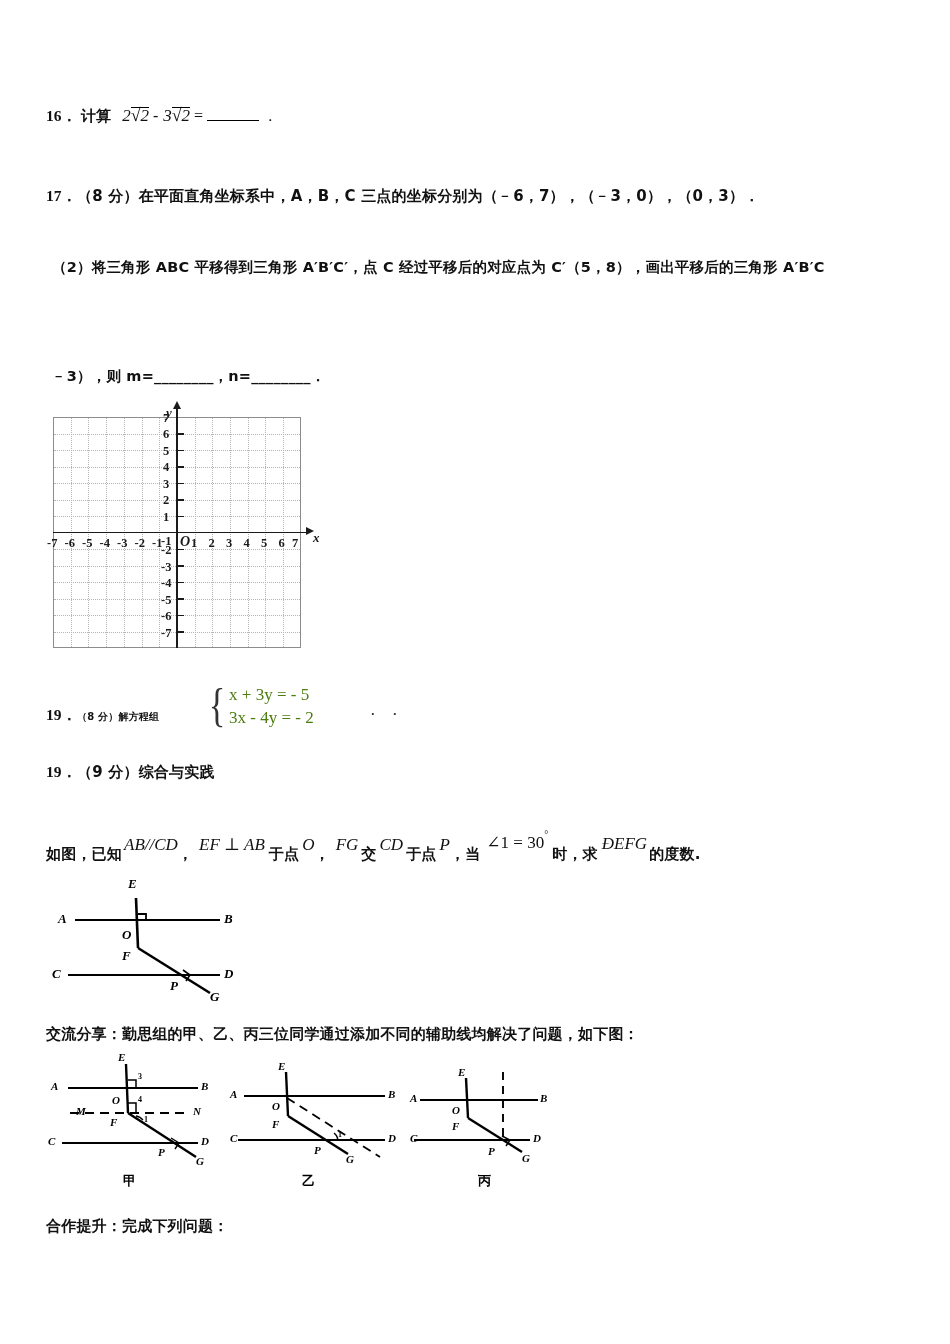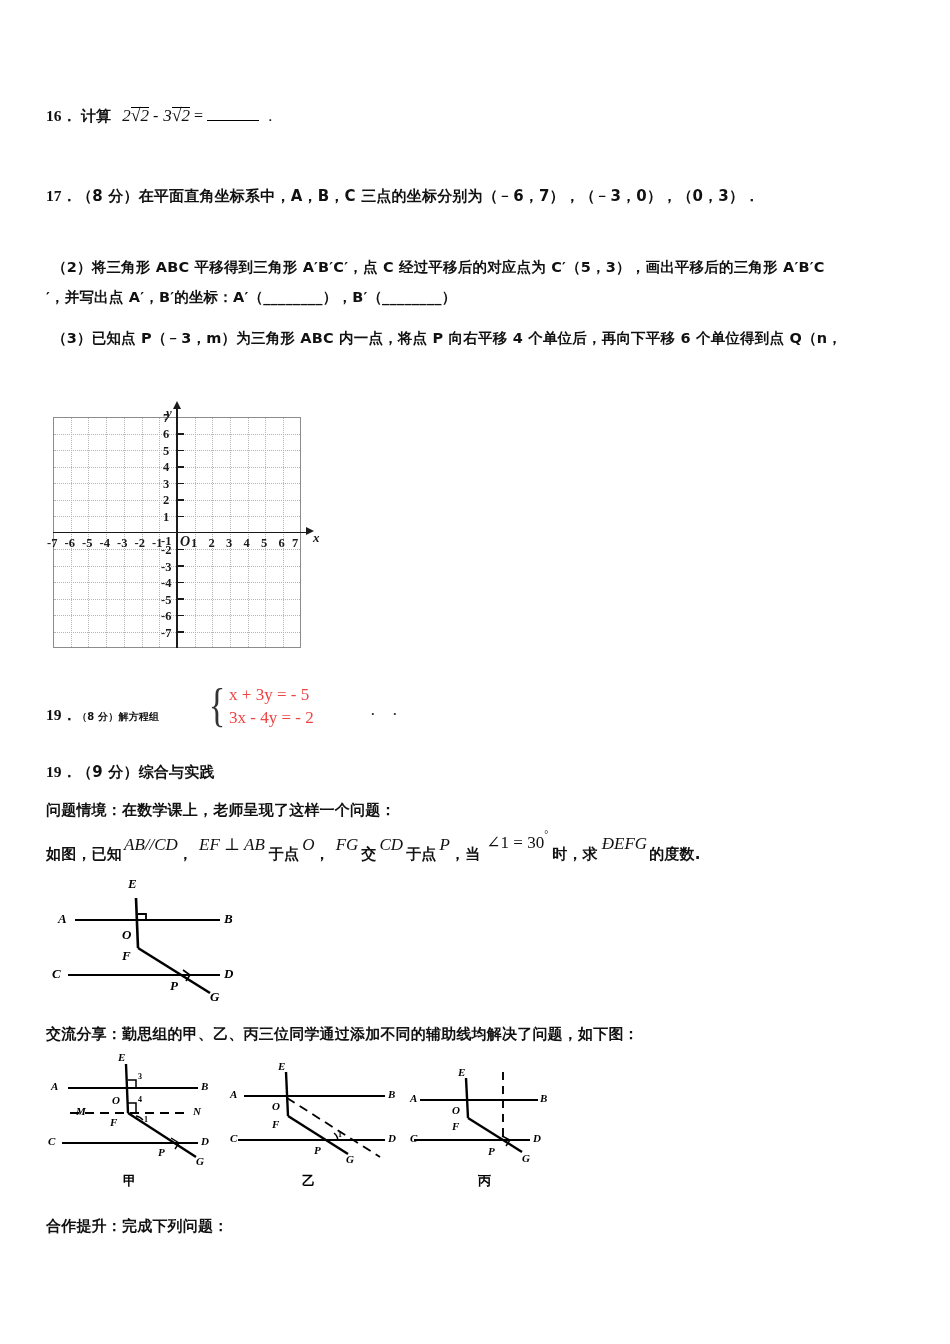--- a/index.html
+++ b/index.html
@@ -138,21 +138,21 @@
     color: #333;
     transform: scaleX(0.75);
     margin-right: 1px;
   }
   .eqs {
     display: flex;
     flex-direction: column;
     justify-content: center;
     font-family: "Liberation Serif", "DejaVu Serif", serif;
     font-size: 17px;
-    color: #ef4444;
+    color: #4d7c0f;
   }
   .eqs div { line-height: 23px; white-space: nowrap; }
   .dots {
     position: absolute;
     font-size: 17px;
     letter-spacing: 6px;
     color: #222;
   }
 </style>
 </head>
@@ -174,24 +174,23 @@
     <span class="blank" style="width:52px;height:12px;"></span>
     <span style="font-size:15px;">．</span>
   </div>
 
 
   <div class="txt" style="left:46px; top:186px;">
     <span class="num-lead">17．</span><span class="cjk" style="font-size:15px;">（8 分）在平面直角坐标系中，A，B，C 三点的坐标分别为（﹣6，7），（﹣3，0），（0，3）．</span>
   </div>
 
 
-  <div class="txt cjk" style="left:52px; top:257px; font-size:14.5px;">（2）将三角形 ABC 平移得到三角形 A′B′C′，点 C 经过平移后的对应点为 C′（5，3），画出平移后的三角形 A′B′C</div>
-  <div class="txt cjk" style="left:46px; top:287px; font-size:14.5px;">′，并写出点 A′，B′的坐标：A′（________），B′（________）</div>
-
-  <div class="txt cjk" style="left:52px; top:328px; font-size:14.5px;">（3）已知点 P（﹣3，m）为三角形 ABC 内一点，将点 P 向右平移 4 个单位后，再向下平移 6 个单位得到点 Q（n，</div>
+  <div class="txt cjk" style="left:52px; top:257px; font-size:14.5px;">（2）将三角形 ABC 平移得到三角形 A′B′C′，点 C 经过平移后的对应点为 C′（5，8），画出平移后的三角形 A′B′C</div>
+
+  <div class="txt cjk" style="left:52px; top:366px; font-size:14.5px;">﹣3），则 m=________，n=________．</div>
 
   <div class="gridwrap" style="left:0px; top:0px; width:950px; height:0px;">
 
     <div class="gridbox" id="gbox" style="left:53px; top:417px; width:248px; height:231px;"></div>
 
     <div class="gl v" style="left:70.7px;  top:418px; height:229px;"></div>
     <div class="gl v" style="left:88.4px;  top:418px; height:229px;"></div>
     <div class="gl v" style="left:106.1px; top:418px; height:229px;"></div>
     <div class="gl v" style="left:123.8px; top:418px; height:229px;"></div>
     <div class="gl v" style="left:141.5px; top:418px; height:229px;"></div>
@@ -287,21 +286,20 @@
       <div>x + 3y = - 5</div>
       <div>3x - 4y = - 2</div>
     </span>
   </div>
   <div class="dots" style="left:370px; top:705px;">· ·</div>
 
   <div class="txt" style="left:46px; top:762px;">
     <span class="num-lead">19．</span><span class="cjk" style="font-size:15px;">（9 分）综合与实践</span>
   </div>
 
-  <div class="txt cjk" style="left:46px; top:800px; font-size:15px;">问题情境：在数学课上，老师呈现了这样一个问题：</div>
 
   <div class="txt" style="left:46px; top:840px;">
     <span class="cjk" style="font-size:15px;">如图，已知</span><span class="mathi" style="position:relative; top:-9px; margin-left:2px;">AB//CD</span><span class="cjk" style="font-size:15px;">，</span><span class="mathi" style="position:relative; top:-9px; margin-left:6px;">EF ⊥ AB</span><span class="cjk" style="font-size:15px; margin-left:4px;">于点</span><span class="mathi" style="position:relative; top:-9px; margin-left:3px;">O</span><span class="cjk" style="font-size:15px;">，</span><span class="mathi" style="position:relative; top:-9px; margin-left:6px;">FG</span><span class="cjk" style="font-size:15px; margin-left:3px;">交</span><span class="mathi" style="position:relative; top:-9px; margin-left:3px;">CD</span><span class="cjk" style="font-size:15px; margin-left:3px;">于点</span><span class="mathi" style="position:relative; top:-9px; margin-left:3px;">P</span><span class="cjk" style="font-size:15px;">，当</span><span class="mathi" style="position:relative; top:-11px; margin-left:6px; font-style:normal;">∠1 = 30</span><span class="sup" style="position:relative; top:-15px;">°</span><span class="cjk" style="font-size:15px; margin-left:4px;">时，求</span><span class="mathi" style="position:relative; top:-10px; margin-left:4px;">ÐEFG</span><span class="cjk" style="font-size:15px; margin-left:2px;">的度数.</span>
   </div>
 
   <div class="geo" style="left:50px; top:878px; width:260px; height:130px;">
     <svg width="260" height="130" viewBox="0 0 260 130">
 
       <line x1="25" y1="42" x2="170" y2="42" stroke="#000" stroke-width="2.2"></line>
 

